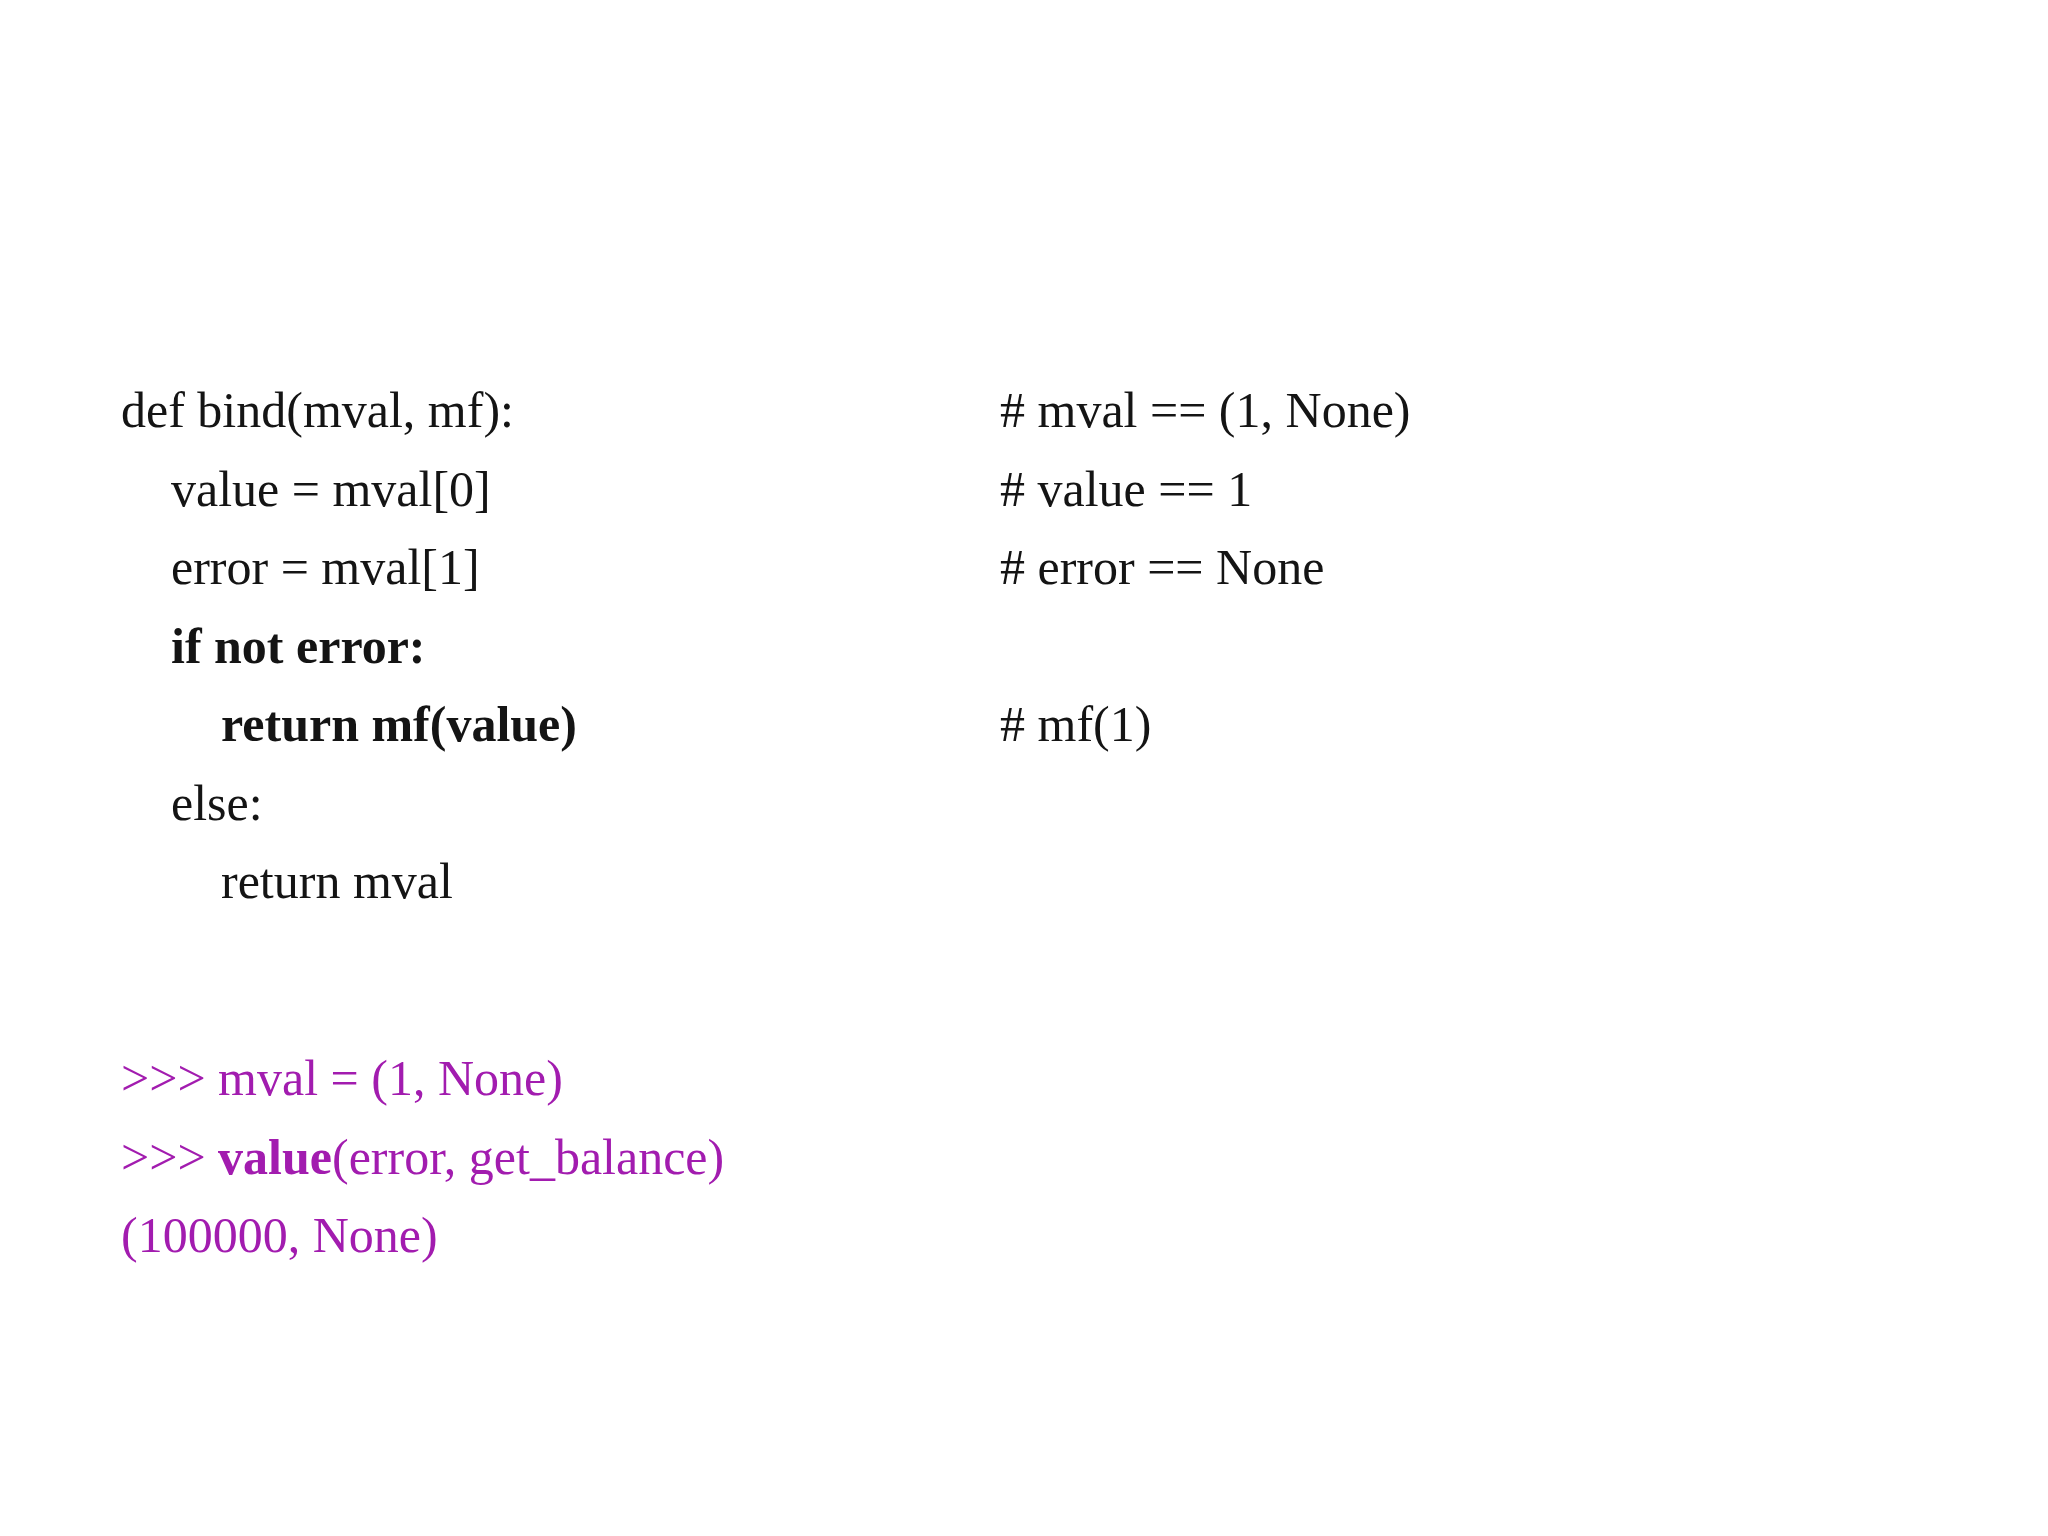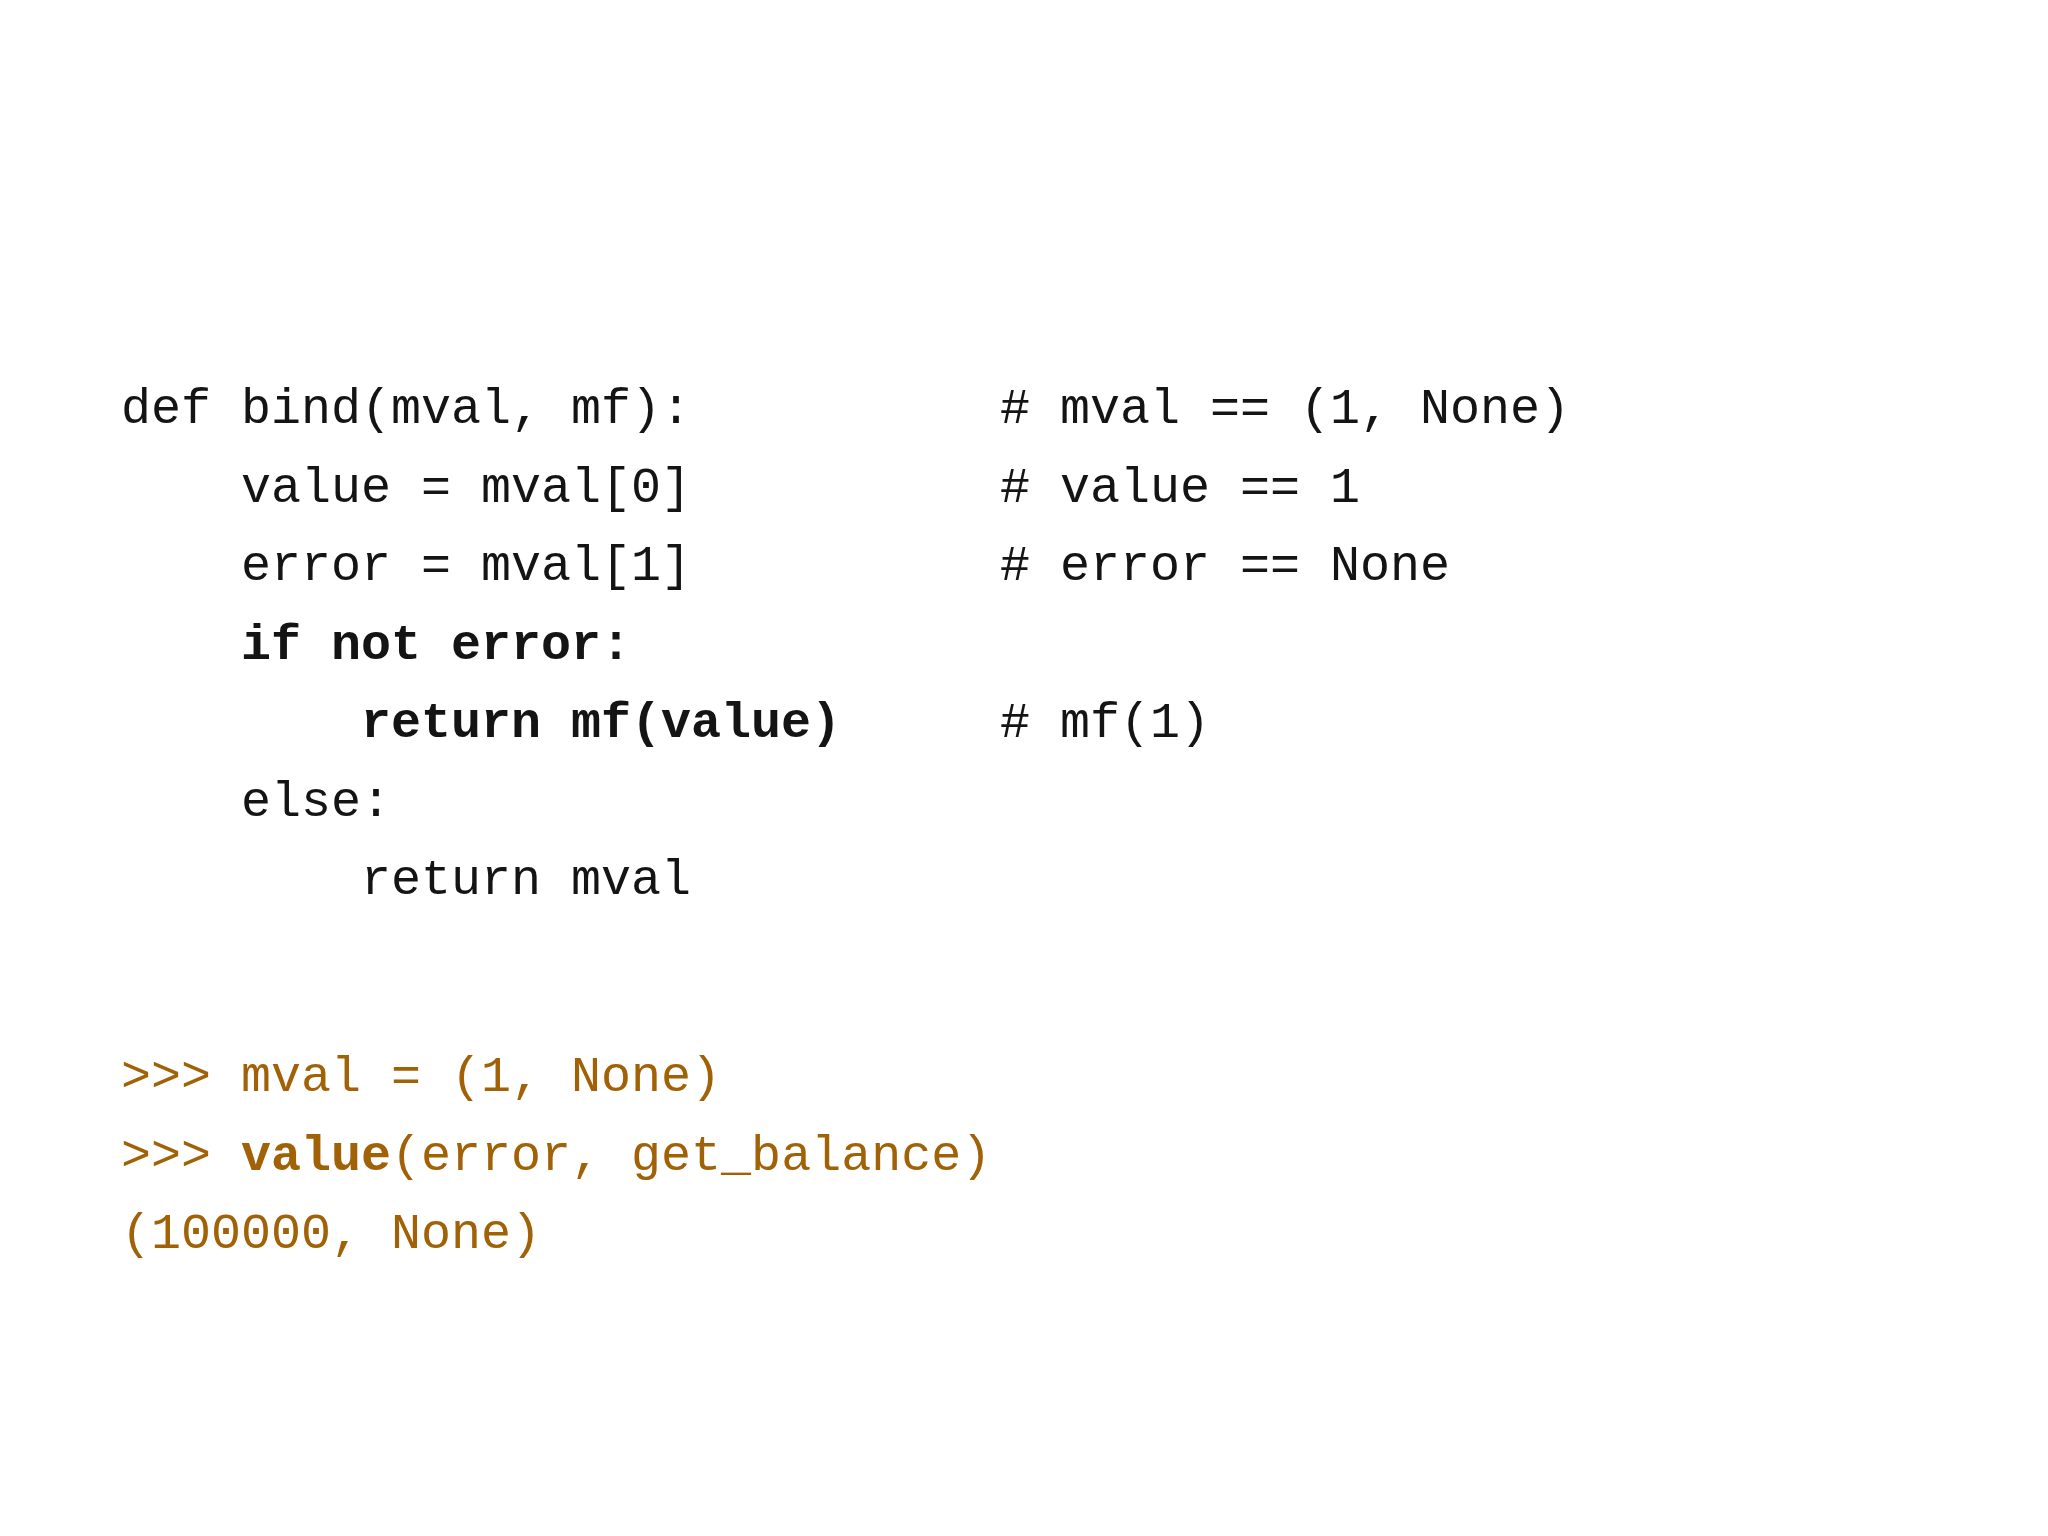--- a/index.html
+++ b/index.html
@@ -27,30 +27,31 @@
     font-size: 50px;
     line-height: 78.5px;
     color: #141414;
     white-space: pre;
   }
   #code-block { top: 371px; }
   #repl-block { top: 1039px; }
   .code-line {
     position: relative;
     height: 78.5px;
+    font-family: Liberation Serif, serif;
   }
   .seg { font-weight: normal; }
   .seg.bold { font-weight: bold; }
   .inline-comment {
     position: absolute;
     left: 879px;
     top: 0;
     white-space: pre;
     text-align: right;
   }
 </style>
 </head>
 <body>
 
 <div class="slide" style="background: rgb(255, 255, 255);">
   <div class="code-block" id="code-block" style="color: rgb(20, 20, 20);"><div class="code-line"><span class="seg">def bind(mval, mf):</span><span class="inline-comment"># mval == (1, None)</span></div><div class="code-line"><span class="seg">    value = mval[0]</span><span class="inline-comment"># value == 1</span></div><div class="code-line"><span class="seg">    error = mval[1]</span><span class="inline-comment"># error == None</span></div><div class="code-line"><span class="seg">    </span><span class="seg bold">if not error:</span></div><div class="code-line"><span class="seg">        </span><span class="seg bold">return mf(value)</span><span class="inline-comment"># mf(1)</span></div><div class="code-line"><span class="seg">    else:</span></div><div class="code-line"><span class="seg">        return mval</span></div></div>
-  <div class="code-block" id="repl-block" style="color: #a16207;"><div class="code-line"><span class="seg">&gt;&gt;&gt; mval = (1, None)</span></div><div class="code-line"><span class="seg">&gt;&gt;&gt; </span><span class="seg bold">value</span><span class="seg">(error, get_balance)</span></div><div class="code-line"><span class="seg">(100000, None)</span></div></div>
+  <div class="code-block" id="repl-block" style="color: #a21caf;"><div class="code-line"><span class="seg">&gt;&gt;&gt; mval = (1, None)</span></div><div class="code-line"><span class="seg">&gt;&gt;&gt; </span><span class="seg bold">value</span><span class="seg">(error, get_balance)</span></div><div class="code-line"><span class="seg">(100000, None)</span></div></div>
 </div>
 
 </body></html>

